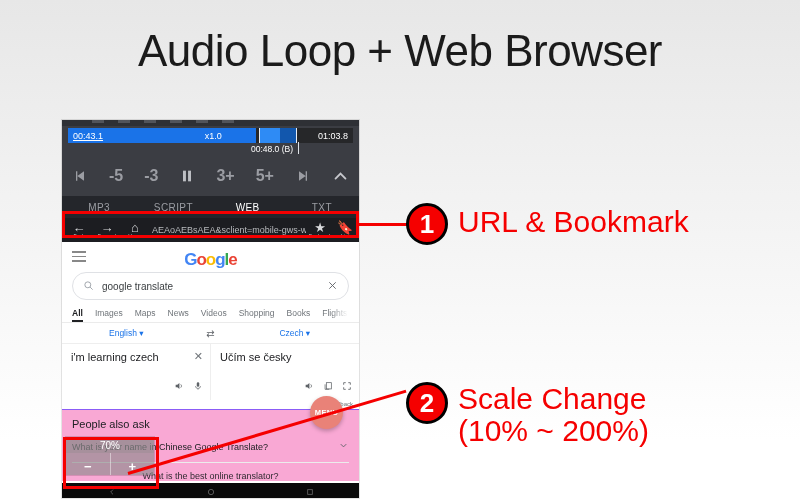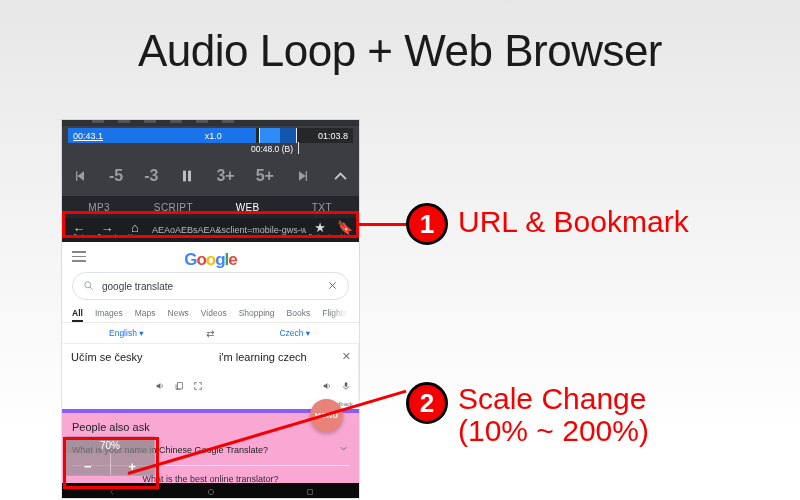--- a/index.html
+++ b/index.html
@@ -62,21 +62,21 @@
   .glogo b{font-weight:bold;font-family:"Liberation Sans",sans-serif;}
   .searchbox{margin:0 10px;height:26px;border:1px solid #dfe1e5;border-radius:14px;
     display:flex;align-items:center;padding:0 10px;}
   .searchbox .q{flex:1;font-size:10px;color:#3c4043;padding-left:8px;}
   .srow{display:flex;align-items:flex-end;height:22px;padding:0 10px;border-bottom:1px solid #ebebeb;
     position:relative;}
   .srow span{font-size:8.5px;color:#70757a;margin-right:12px;padding-bottom:4px;white-space:nowrap;}
   .srow span.on{color:#202124;font-weight:bold;border-bottom:2px solid #202124;padding-bottom:2px;}
   .srow .fade{position:absolute;right:0;top:0;bottom:0;width:28px;background:linear-gradient(90deg,rgba(255,255,255,0),#fff 60%);}
   
-  .tcard{border-bottom:4px solid #8b5cf6;}
+  .tcard{border-bottom:1px solid #8b5cf6;}
   .tlangs{height:20px;display:flex;align-items:center;border-bottom:1px solid #eee;}
   .tlangs .l{flex:1;text-align:center;font-size:8.5px;color:#1a73e8;}
   .tlangs .sw{width:40px;text-align:center;color:#5f6368;font-size:10px;}
   .tbody{display:flex;height:56px;}
   .tcol{flex:1;padding:7px 9px;position:relative;}
   .tcol.left{border-right:1px solid #eee;}
   .ttext{font-size:11px;color:#202124;}
   .ttext.right{font-size:11px;color:#202124;}
   .tclose{position:absolute;right:7px;top:6px;color:#70757a;font-size:11px;}
   .ticons{position:absolute;right:7px;bottom:5px;display:flex;gap:9px;color:#5f6368;}
@@ -241,56 +241,56 @@
       <i class="fade"></i>
     </div>
 
     <div class="tcard">
       <div class="tlangs">
         <span class="l"><span>English</span> ▾</span>
         <span class="sw">⇄</span>
         <span class="l"><span>Czech</span> ▾</span>
       </div>
       <div class="tbody">
-        <div class="tcol">
-          <div class="ttext right">Učím se česky</div>
-          <div class="ticons">
-            <span>
-              <svg width="10" height="10" viewBox="0 0 24 24" fill="#5f6368">
-                  <path d="M4 9v6h4l5 4V5L8 9H4z"></path>
-                  <path d="M16 8a5 5 0 010 8" stroke="#5f6368" stroke-width="1.8" fill="none"></path>
-                </svg>
-            </span>
-            <span>
-              <svg width="10" height="10" viewBox="0 0 24 24" fill="none" stroke="#5f6368" stroke-width="1.8">
-                  <rect x="8" y="4" width="12" height="15"></rect>
-                  <path d="M5 8v12h10"></path>
-                </svg>
-            </span>
-            <span>
-              <svg width="10" height="10" viewBox="0 0 24 24" fill="none" stroke="#5f6368" stroke-width="2">
-                  <path d="M4 9V4h5M20 9V4h-5M4 15v5h5M20 15v5h-5"></path>
-                </svg>
-            </span>
-          </div>
-        </div>
         <div class="tcol left">
           <div class="ttext">i'm learning czech</div>
           <span class="tclose">✕</span>
           <div class="ticons">
             <span>
               <svg width="10" height="10" viewBox="0 0 24 24" fill="#5f6368">
                   <path d="M4 9v6h4l5 4V5L8 9H4z"></path>
                   <path d="M16 8a5 5 0 010 8" stroke="#5f6368" stroke-width="1.8" fill="none"></path>
                 </svg>
             </span>
             <span>
               <svg width="10" height="10" viewBox="0 0 24 24" fill="#5f6368">
                   <rect x="9" y="3" width="6" height="11" rx="3"></rect>
                   <path d="M6 12a6 6 0 0012 0M12 18v3" stroke="#5f6368" stroke-width="1.6" fill="none"></path>
+                </svg>
+            </span>
+          </div>
+        </div>
+        <div class="tcol">
+          <div class="ttext right">Učím se česky</div>
+          <div class="ticons">
+            <span>
+              <svg width="10" height="10" viewBox="0 0 24 24" fill="#5f6368">
+                  <path d="M4 9v6h4l5 4V5L8 9H4z"></path>
+                  <path d="M16 8a5 5 0 010 8" stroke="#5f6368" stroke-width="1.8" fill="none"></path>
+                </svg>
+            </span>
+            <span>
+              <svg width="10" height="10" viewBox="0 0 24 24" fill="none" stroke="#5f6368" stroke-width="1.8">
+                  <rect x="8" y="4" width="12" height="15"></rect>
+                  <path d="M5 8v12h10"></path>
+                </svg>
+            </span>
+            <span>
+              <svg width="10" height="10" viewBox="0 0 24 24" fill="none" stroke="#5f6368" stroke-width="2">
+                  <path d="M4 9V4h5M20 9V4h-5M4 15v5h5M20 15v5h-5"></path>
                 </svg>
             </span>
           </div>
         </div>
       </div>
       <div class="feedback">Feedback</div>
     </div>
 
     <div class="paa">
       <h4>People also ask</h4>

